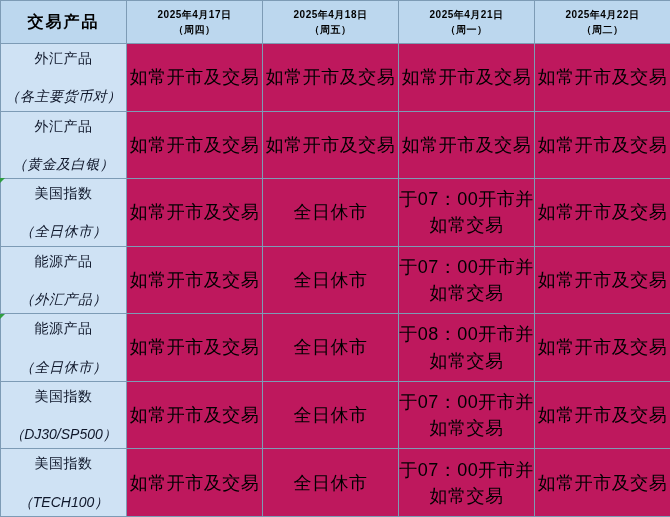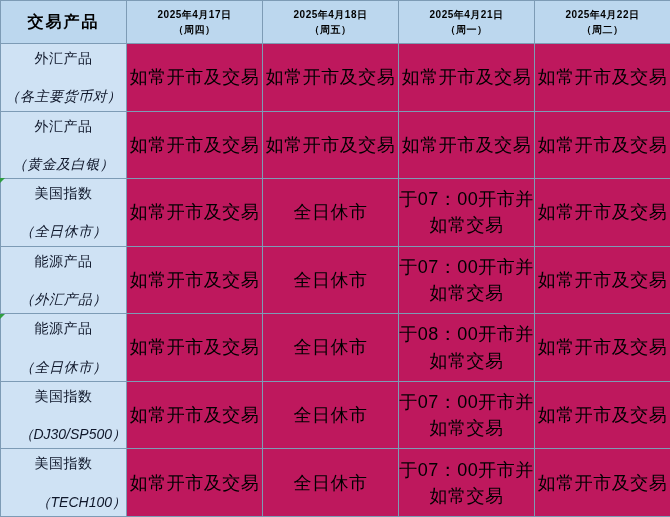--- a/index.html
+++ b/index.html
@@ -67,21 +67,20 @@
   td.prod .p-line {
     display: block;
   }
   td.prod .p-line.sub {
     margin-top: 18px;
     font-style: italic;
   }
   td.prod .p-line.latin {
     font-family: "Liberation Sans", sans-serif;
     letter-spacing: 0;
-    text-align: right;
   }
   
   td.status {
     background: #be185d;
     font-size: 18px;
     color: #000000;
     line-height: 1.45;
     padding: 6px 6px;
     letter-spacing: 0.5px;
   }

